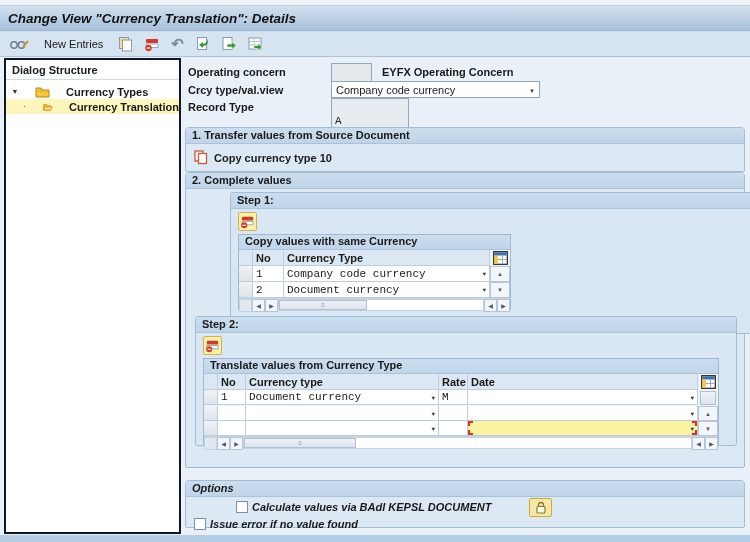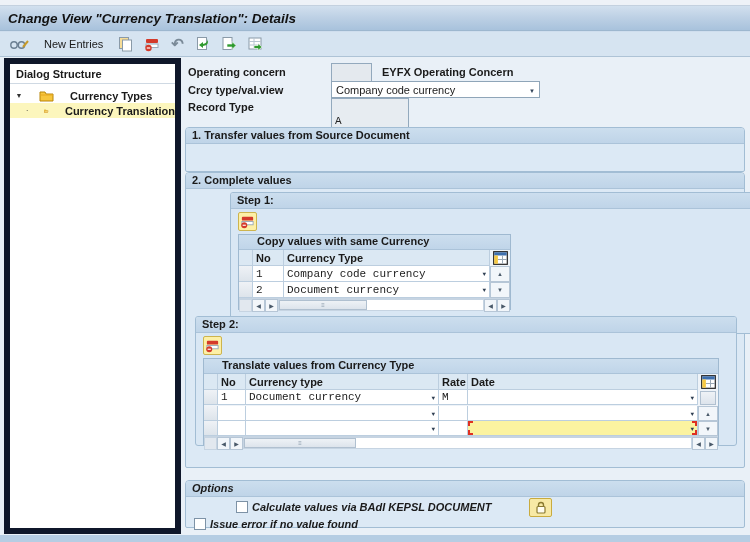--- a/index.html
+++ b/index.html
@@ -17,21 +17,21 @@
     border-bottom:1px solid #aec3d6; display:flex; align-items:center; gap:5px; padding-left:6px; }
   .tb-btn { display:flex; align-items:center; justify-content:center; height:20px; padding:0 2px; border:1px solid transparent; border-radius:2px; }
   .tb-text { font-size:11px; color:#1a1a1a; padding:0 4px; }
   .undo-glyph { font-size:15px; color:#7a8a98; font-weight:bold; line-height:14px; }
 
   
   .content-bg { position:absolute; left:0; top:57px; width:750px; height:478px; background:#e9f0f7; }
   .bottom-strip { position:absolute; left:0; top:535px; width:750px; height:7px; background:#b5cde3; }
 
   
-  .sidebar { position:absolute; left:4px; top:58px; width:177px; height:476px; background:#fff; border:6px solid #0f172a; }
+  .sidebar { position:absolute; left:4px; top:58px; width:177px; height:476px; background:#fff; border:2px solid #0f172a; }
   .sidebar-hd { font-weight:bold; padding:4px 6px 3px 6px; border-bottom:1px solid #cfd9e3; }
   .tree-row { display:flex; align-items:center; height:15px; padding-left:5px; gap:16px; white-space:nowrap; }
   .tree-row.sel { background:#fcf6bd; }
   .tree-row .exp { font-size:7px; color:#333; width:8px; text-align:center; }
   .tree-row.child { padding-left:16px; }
   .tree-lbl { font-weight:bold; }
 
   
   .flabel { position:absolute; font-weight:bold; }
   .field { position:absolute; height:16px; border:1px solid #93a9bd; background:#e4e9ee;
@@ -47,21 +47,21 @@
     border-radius:3px 3px 0 0; padding:1px 6px 0 6px; font-weight:bold; }
   .gbox-inner { position:absolute; border:1px solid #a2bdd4; border-radius:3px; background:#d9e7f4; }
   .gbox-inner .gbox-hd { border-radius:2px 2px 0 0; }
 
   
   .mini-btn { position:absolute; width:19px; height:19px; background:#fdf0a6; border:1px solid #cdb44e; border-radius:2px;
     display:flex; align-items:center; justify-content:center; }
 
   
   .tbl { position:absolute; border:1px solid #9fb9d0; background:#eef3f8; }
-  .tbl-hd { height:15px; background:linear-gradient(#ccdeee,#c0d5e9); border-bottom:1px solid #abc3d9; padding:0 18px; font-weight:bold; }
+  .tbl-hd { height:15px; background:linear-gradient(#ccdeee,#c0d5e9); border-bottom:1px solid #abc3d9; padding:0 6px; font-weight:bold; }
   .trow { display:flex; }
   .c { border-right:1px solid #bccedf; border-bottom:1px solid #bccedf; height:16px; display:flex; align-items:center; overflow:hidden; }
   .c.hd { background:#dbe8f3; font-weight:bold; padding-left:3px; }
   .c.selc { background:linear-gradient(#eff2f6,#dde4eb); }
   .c.val { background:#fff; font-family:"Liberation Mono", monospace; padding-left:3px; position:relative; }
   .c.val .dd { position:absolute; right:3px; top:5px; font-size:6px; color:#2f3f52; }
   .c.cfg { background:transparent; border:none; justify-content:center; }
   .rowh15 .c { height:15px; }
 
   .focus-cell { background:#fbf3a0 !important; }
@@ -186,20 +186,27 @@
   <div class="combo" style="left:331px; top:81px; width:209px;">
     <span>Company code currency</span>
     <span class="dd">▼</span>
   </div>
 
   <div class="flabel" style="left:188px; top:101px;">Record Type</div>
   <div class="field" style="left:331px; top:98px; width:78px; background:#e7ecf1;">A</div>
 
   <div class="gbox" style="left:185px; top:127px; width:560px; height:45px;">
     <div class="gbox-hd">1. Transfer values from Source Document</div>
+    <div class="copy-row" style="left:8px; top:22px;">
+      <svg width="14" height="15" viewBox="0 0 14 15">
+        <rect x="1" y="1" width="8" height="10" fill="#fff" stroke="#cc5533" stroke-width="1.3"></rect>
+        <rect x="4.5" y="3.5" width="8" height="10" fill="#fff" stroke="#cc5533" stroke-width="1.3"></rect>
+      </svg>
+      <span style="font-weight:bold">Copy currency type 10</span>
+    </div>
   </div>
 
   <div class="gbox" style="left:185px; top:172px; width:560px; height:296px;">
     <div class="gbox-hd">2. Complete values</div>
 
     <div class="gbox-inner" style="left:9px; top:19px; width:542px; height:142px;margin-left:35px;">
       <div class="gbox-hd">Step 1:</div>
       <div class="mini-btn" style="left:7px; top:19px;">
         <svg width="15" height="15" viewBox="0 0 16 16">
           <rect x="2" y="3" width="12" height="4" rx="1" fill="#d43a2a"></rect>

